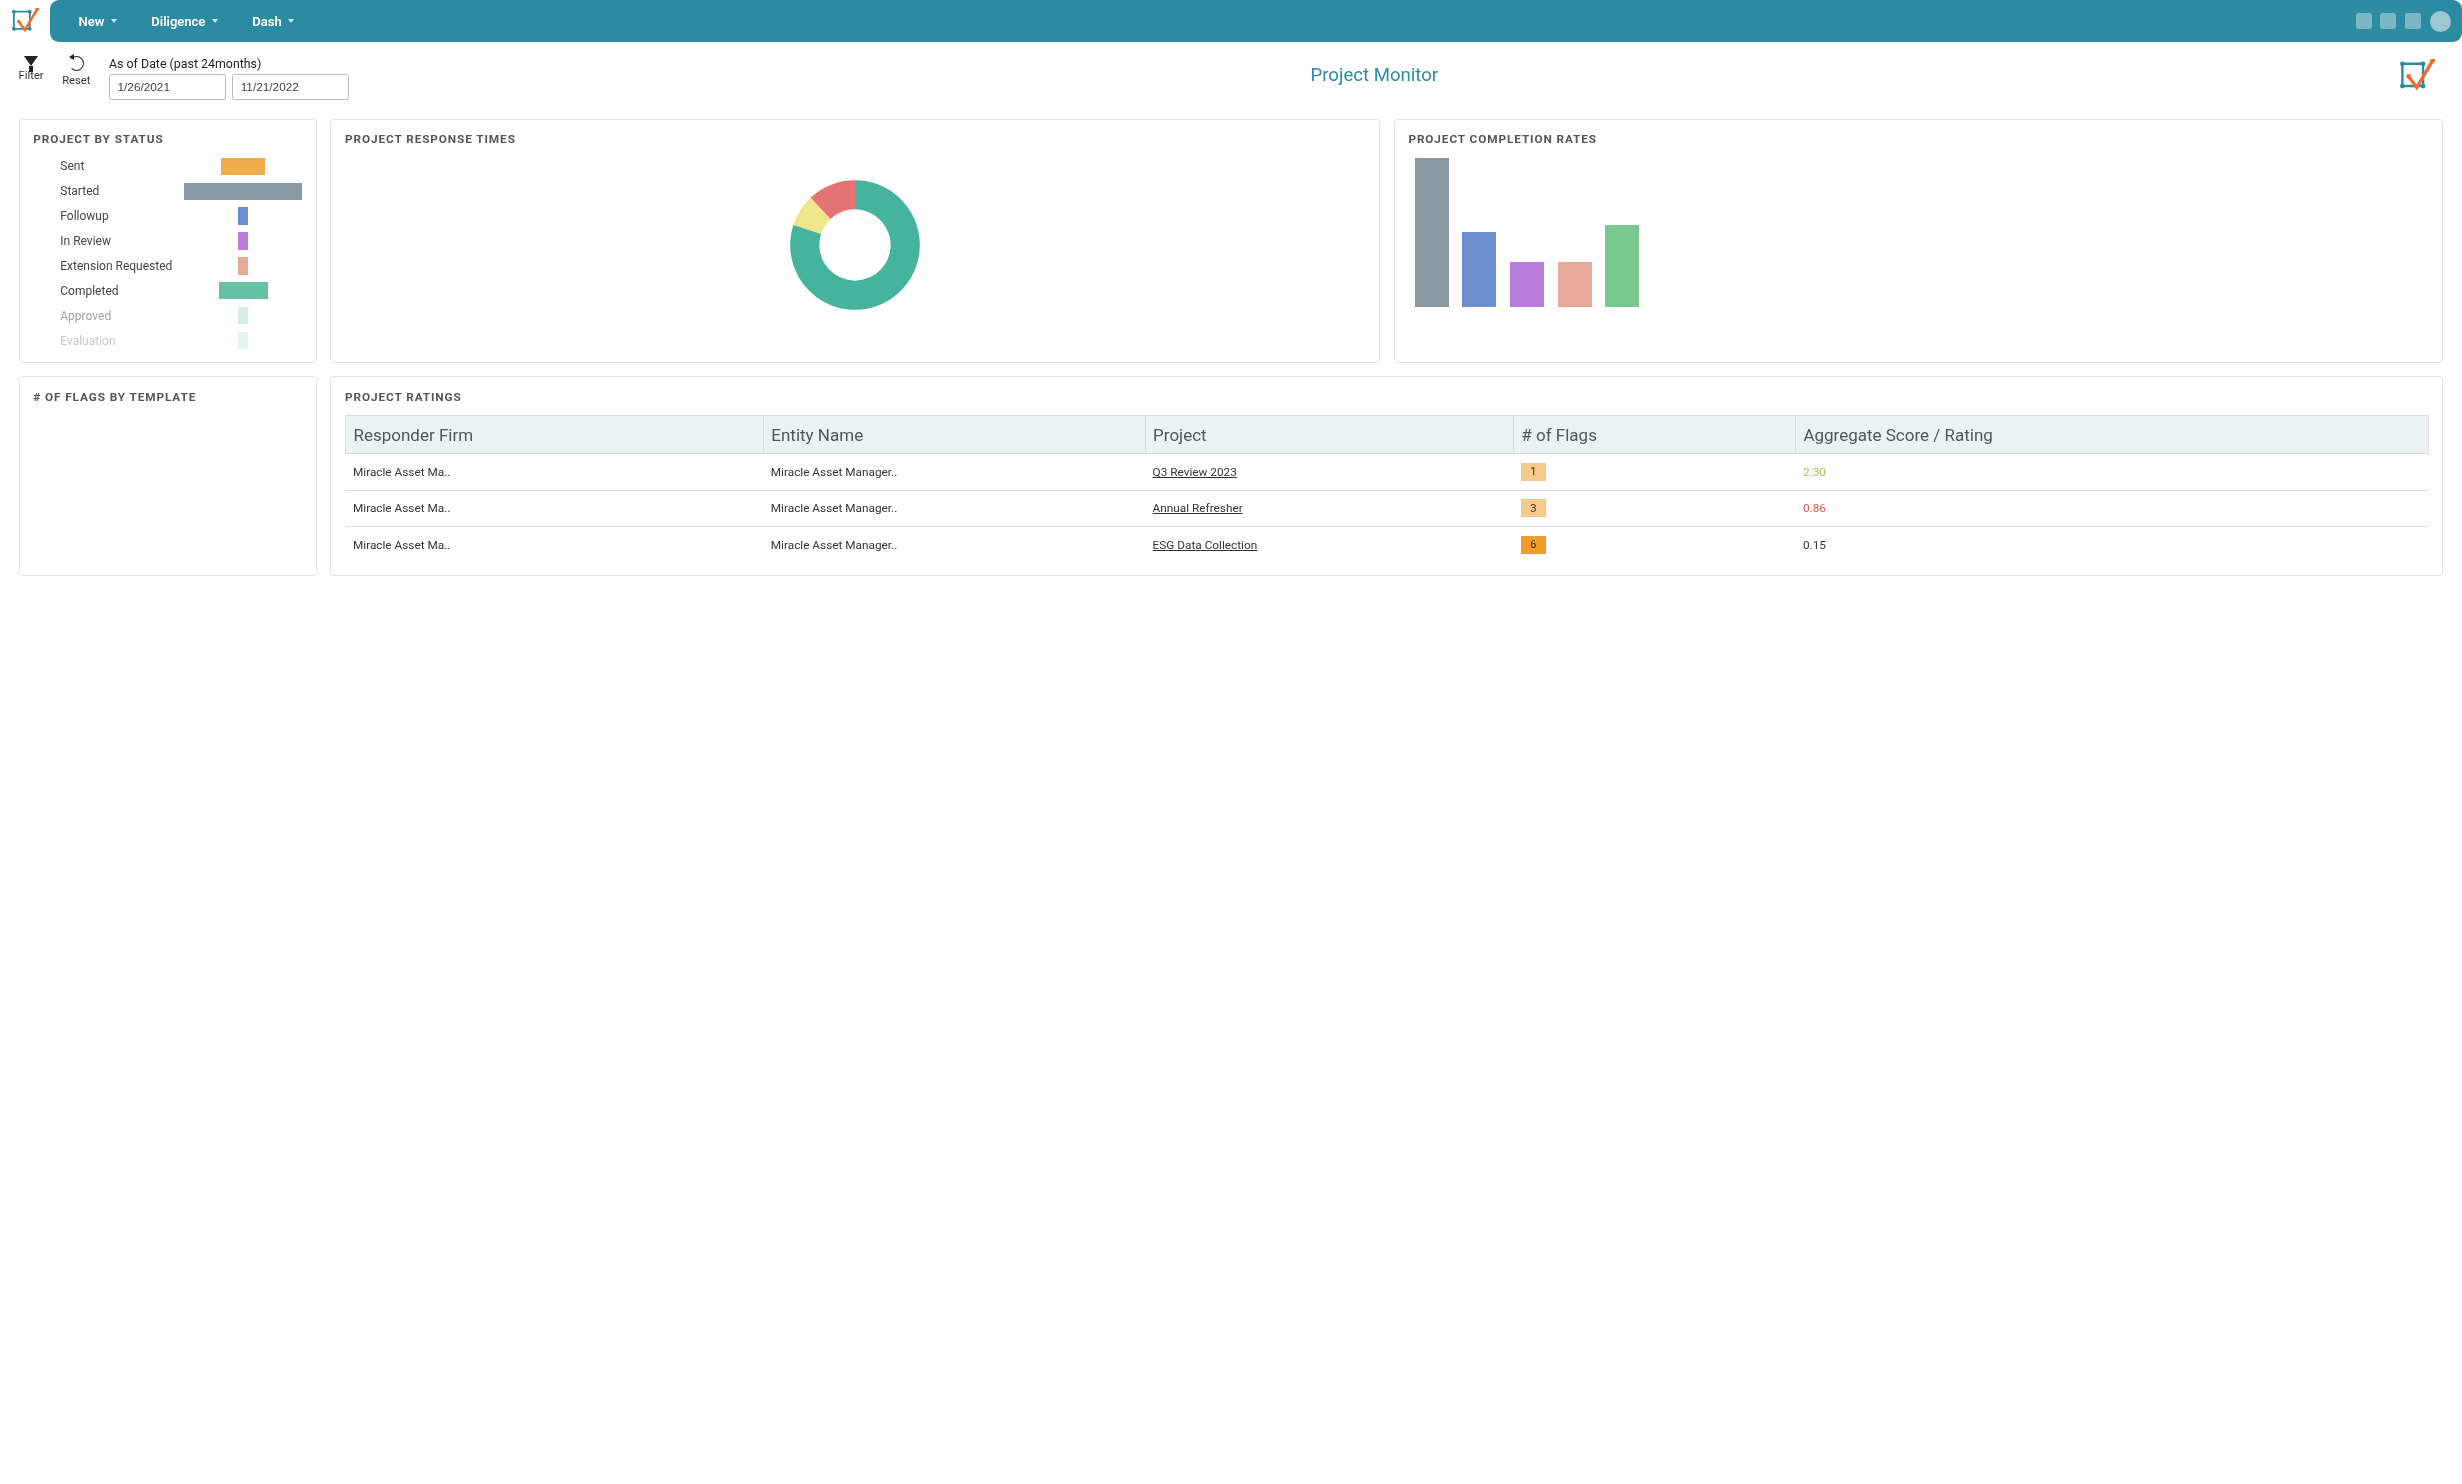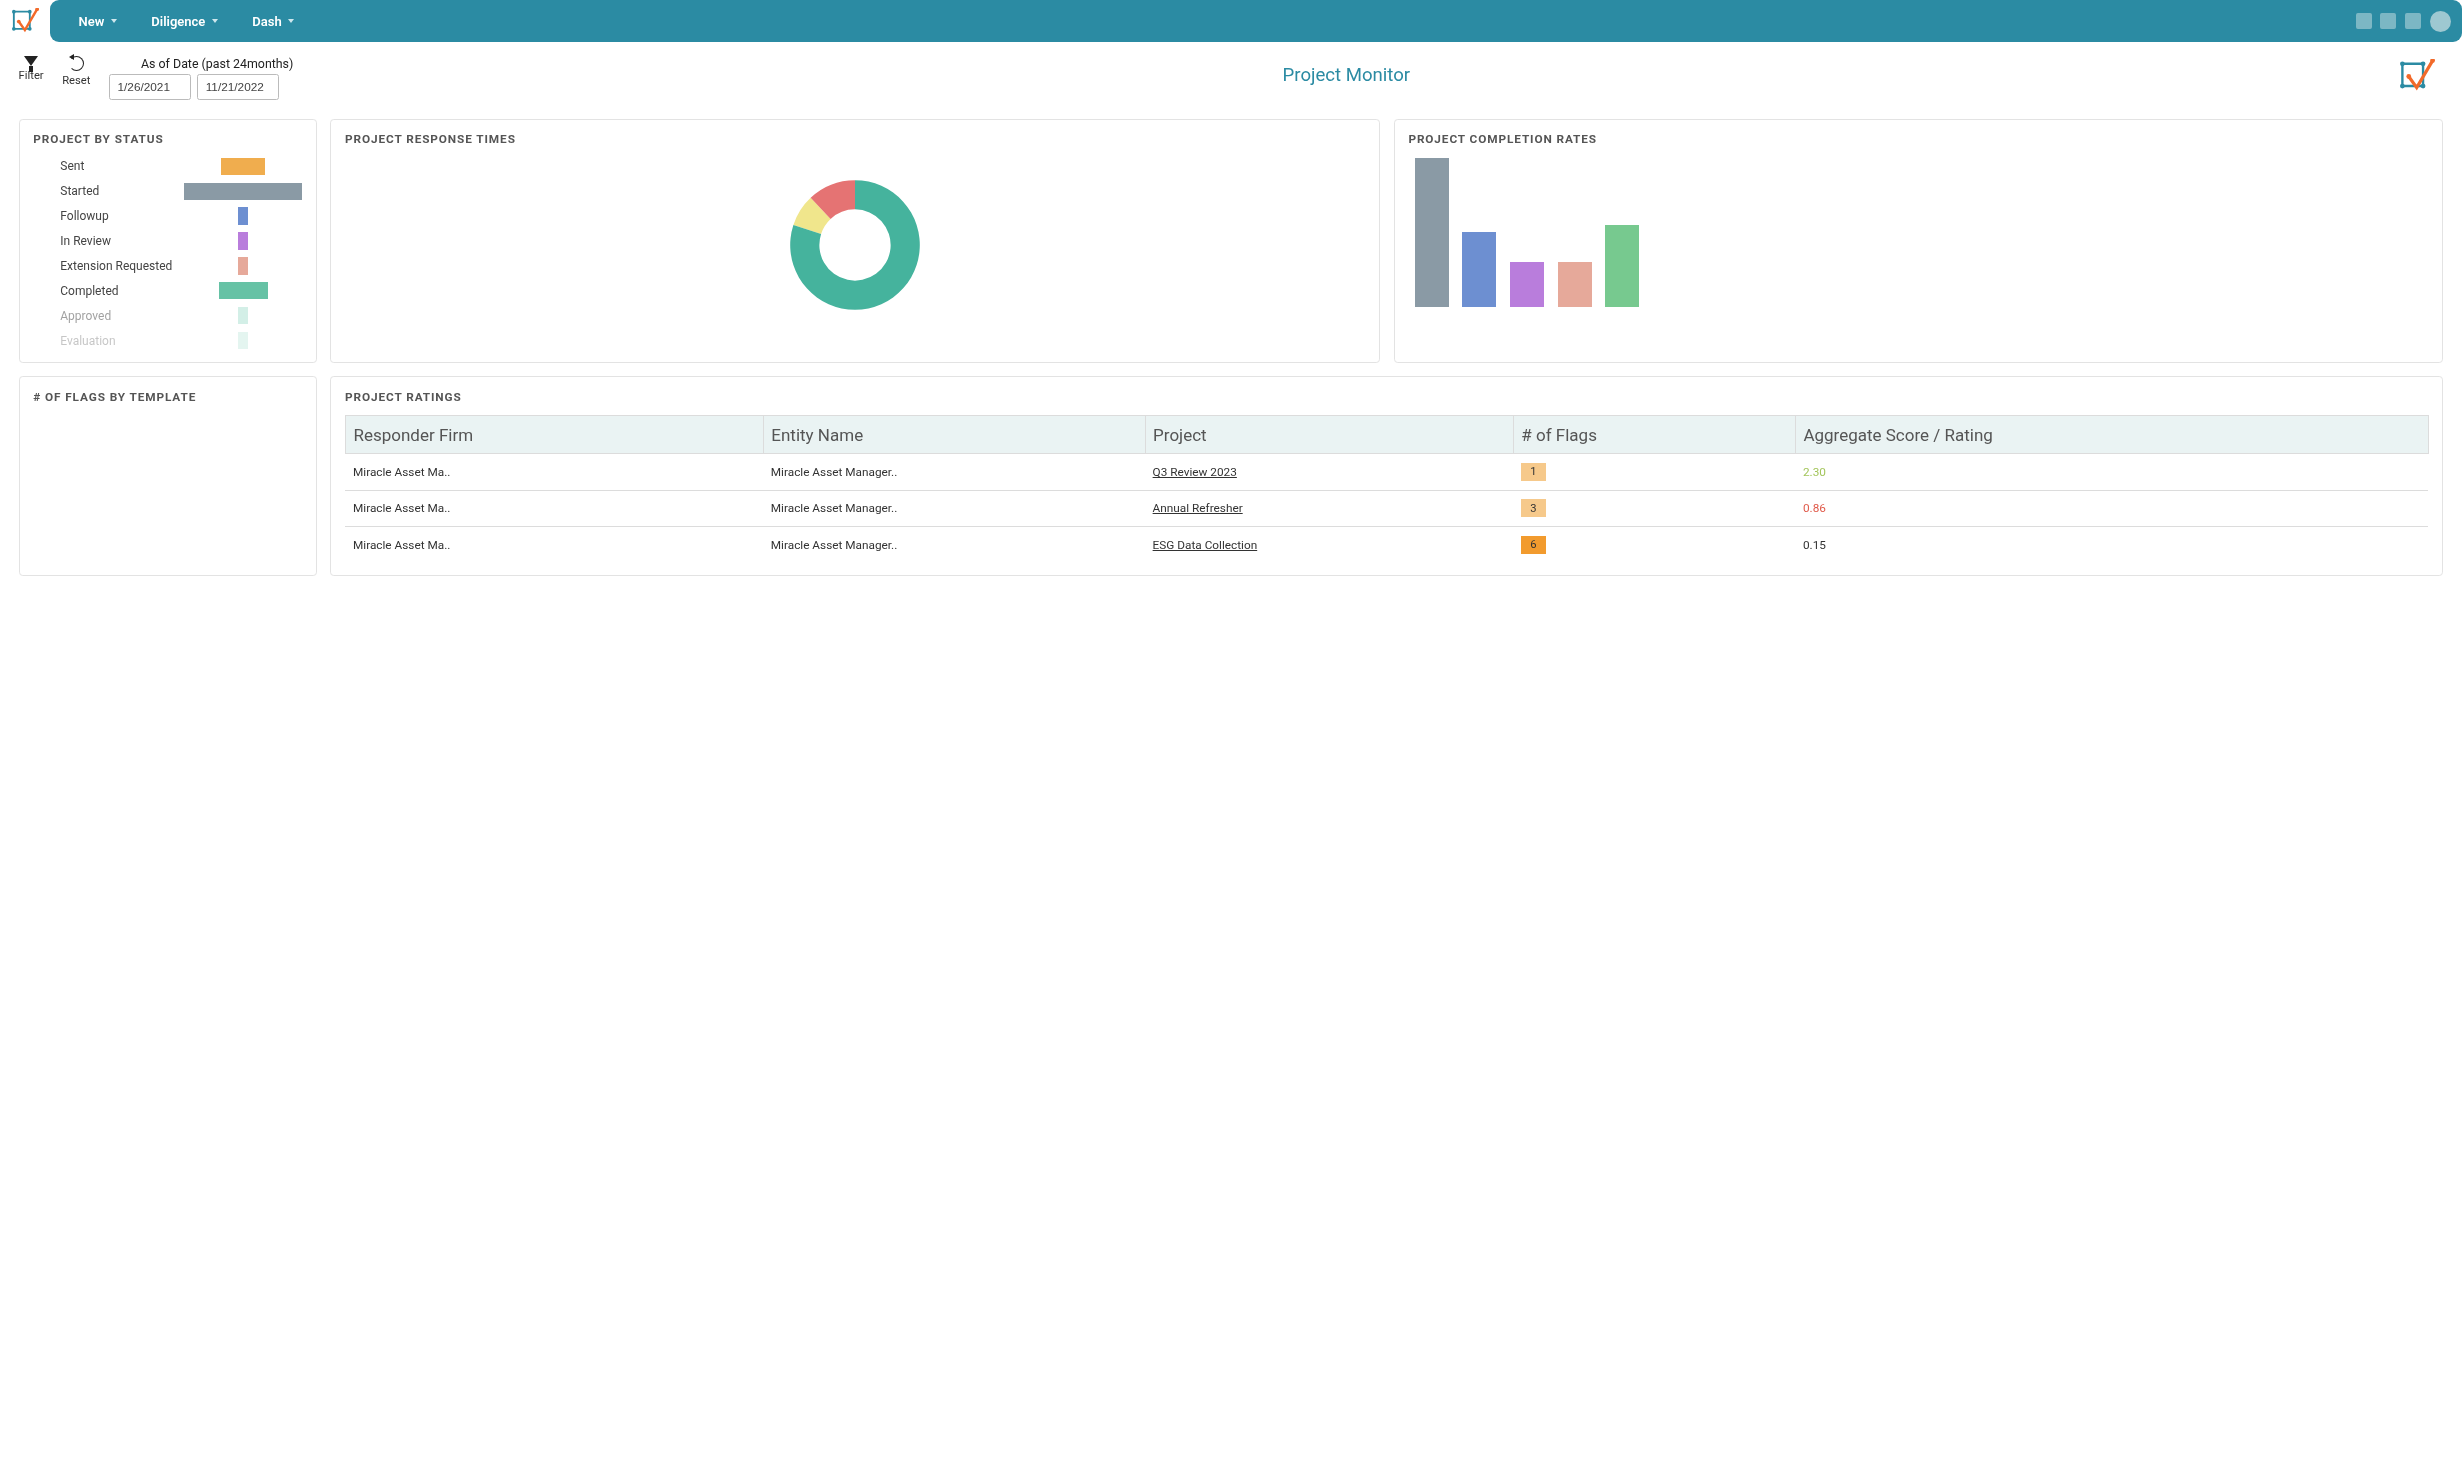--- a/index.html
+++ b/index.html
@@ -18,23 +18,23 @@
 .nav-sq { width: 16px; height: 16px; background: #7cb7c4; border-radius: 1.9px; }
 .nav-circ { width: 21px; height: 21px; border-radius: 50%; background: #9ec8d1; }
 
 .toolbar { display: flex; align-items: flex-start; padding: 13.7px 18.6px 5px 18.6px; gap: 18.6px; }
 .tool-icon-group { display: flex; flex-direction: column; align-items: center; gap: 3.7px; font-size: 11.2px; color: #333; }
 .filter-icon { width: 0; height: 0; border-left: 7.5px solid transparent; border-right: 7.5px solid transparent; border-top: 10px solid #222; position: relative; }
 .filter-icon::after { content: ""; position: absolute; top: 0; left: -1.9px; width: 3.7px; height: 6.2px; background: #222; }
 .reset-icon { width: 15px; height: 15px; border: 1.9px solid #222; border-radius: 50%; border-left-color: transparent; position: relative; }
 .reset-icon::after { content: ""; position: absolute; top: -2.5px; left: -1.2px; width: 0; height: 0; border-top: 3.7px solid transparent; border-bottom: 3.7px solid transparent; border-right: 5px solid #222; }
 .date-group { display: flex; flex-direction: column; gap: 3.7px; }
-.date-label { font-size: 12.4px; color: #222; margin-left: 32px; }
+.date-label { font-size: 12.4px; color: #222; }
 .date-inputs { display: flex; gap: 6.2px; }
-.date-input { width: 82px; height: 26px; border: 0.6px solid #bbb; border-radius: 2.5px; padding: 0 7.5px; font-size: 11.8px; color: #444; }
+.date-input { width: 117px; height: 26px; border: 0.6px solid #bbb; border-radius: 2.5px; padding: 0 7.5px; font-size: 11.8px; color: #444; }
 .page-title { flex: 1; text-align: center; font-size: 18.6px; font-weight: 400; color: #2b8ba3; padding-top: 8.7px; }
 .brand-logo { width: 44px; padding-top: 3.7px; }
 
 .grid { display: grid; grid-template-columns: 298px 1fr 1fr; gap: 13.7px; padding: 13.7px 18.6px; }
 .card { border: 0.6px solid #e3e3e3; border-radius: 3.7px; padding: 12.4px 13.7px; background: #fff; }
 .card h3 { font-size: 11.8px; font-weight: 700; letter-spacing: 0.9px; color: #555; text-transform: uppercase; margin-bottom: 11.2px; }
 
 .status-rows { display: flex; flex-direction: column; gap: 7.5px; }
 .status-row { display: flex; align-items: center; height: 17.4px; }
 .status-row.faded { opacity: 0.5; }

